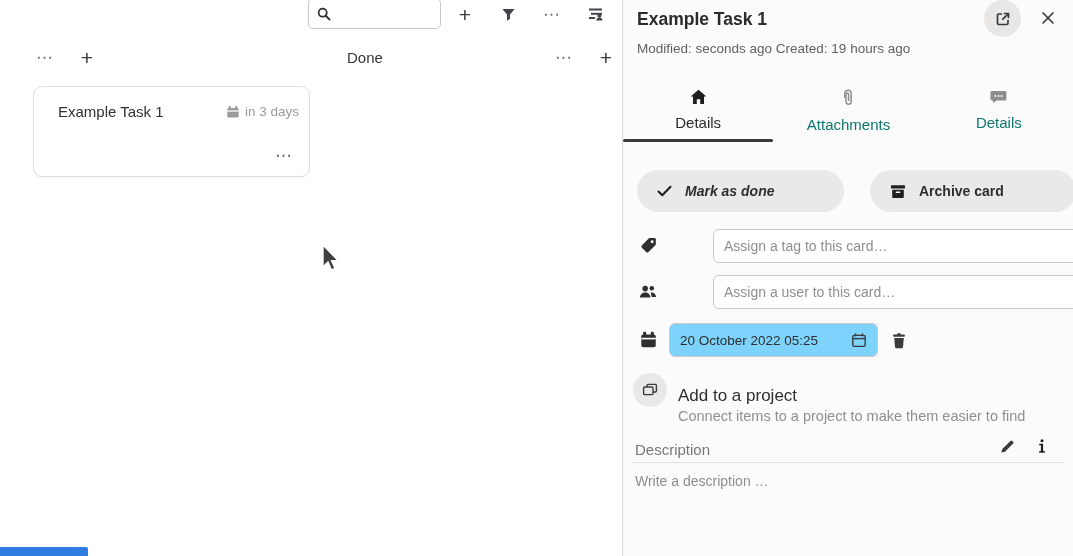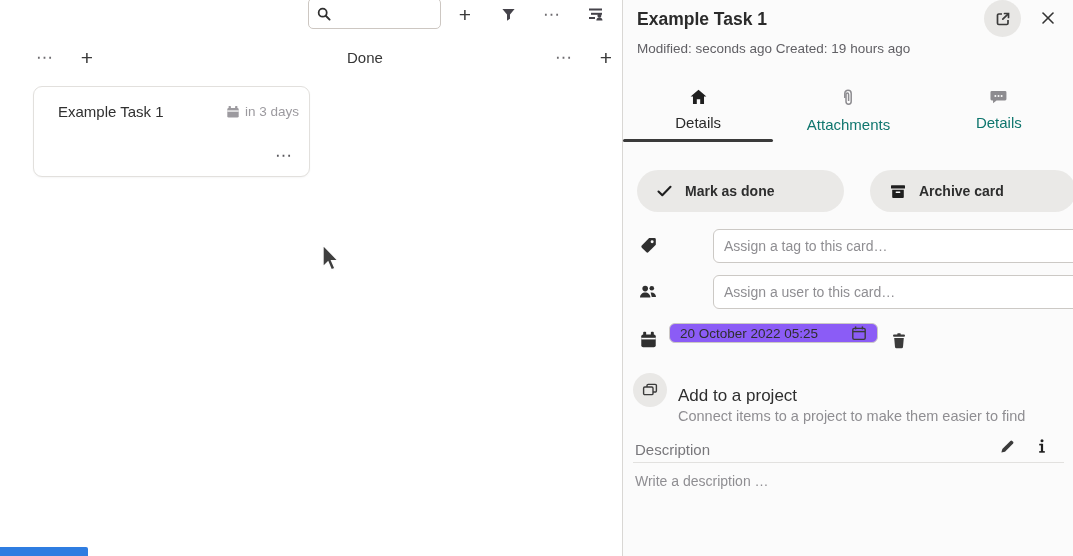--- a/index.html
+++ b/index.html
@@ -84,22 +84,22 @@
   }
   .row-icon { position:absolute; color:#2f2f2f; }
   .assign-input {
     position:absolute; left:46px; width:395px; height:34px;
     border:1px solid #ccc9c5; border-radius:6px; background:#fff;
     font-family:inherit; font-size:14px; color:#303030; padding:0 10px; outline:none;margin-left:44px;
   }
   .assign-input::placeholder { color:#8f8e92; opacity:1; }
 
   .date-box {
-    position:absolute; left:46px; top:323px; width:209px; height:20px;
-    border:1px solid #ccc9c5; border-radius:6px; background:#8b5cf6;
+    position:absolute; left:46px; top:323px; width:209px; height:34px;
+    border:1px solid #ccc9c5; border-radius:6px; background:#7dd3fc;
     display:flex; align-items:center; padding:0 8px 0 10px;
   }
   .date-text { flex:1; font-size:13.5px; color:#2e2e2e; }
   .mini-btn { border:none; background:transparent; cursor:pointer; color:#3b3b3b; padding:2px; display:flex; }
 
   .project-row { position:absolute; left:10px; top:373px; display:flex; gap:11px; cursor:pointer; }
   .project-circle {
     width:34px; height:34px; border-radius:50%; background:#e9e8e6;
     display:flex; align-items:center; justify-content:center; color:#3b3b3b; flex:0 0 auto;
   }
@@ -246,21 +246,21 @@
           <path d="M1.5 2 H15.5 A1.4 1.4 0 0 1 16.9 3.4 V10.6 A1.4 1.4 0 0 1 15.5 12 H6.5 L2.8 15 V12 H1.5 A1.4 1.4 0 0 1 0.1 10.6 V3.4 A1.4 1.4 0 0 1 1.5 2 Z" fill="#8d8c90" transform="scale(0.95) translate(0.4,0)"></path>
           <circle cx="5.4" cy="7" r="1" fill="#fbfbfb"></circle>
             <circle cx="8.5" cy="7" r="1" fill="#fbfbfb"></circle>
             <circle cx="11.6" cy="7" r="1" fill="#fbfbfb"></circle>
         </svg>
       </span>
       <span class="tab-label">Details</span>
     </button>
   </div>
 
-  <button class="pill" style="left:14px; width:207px;">
+  <button class="pill" style="left:14px; width:207px;font-style:italic;">
     <span>
       <svg width="15" height="12" viewBox="0 0 15 12">
           <path d="M1.5 6.5 L5.3 10.2 L13.5 1.8" fill="none" stroke="#1f1f1f" stroke-width="2.1" stroke-linecap="round" stroke-linejoin="round"></path>
         </svg>
     </span>
     <span>Mark as done</span>
   </button>
   <button class="pill" style="left:247px; width:206px;text-align:right;">
     <span>
       <svg width="16" height="15" viewBox="0 0 16 15">

